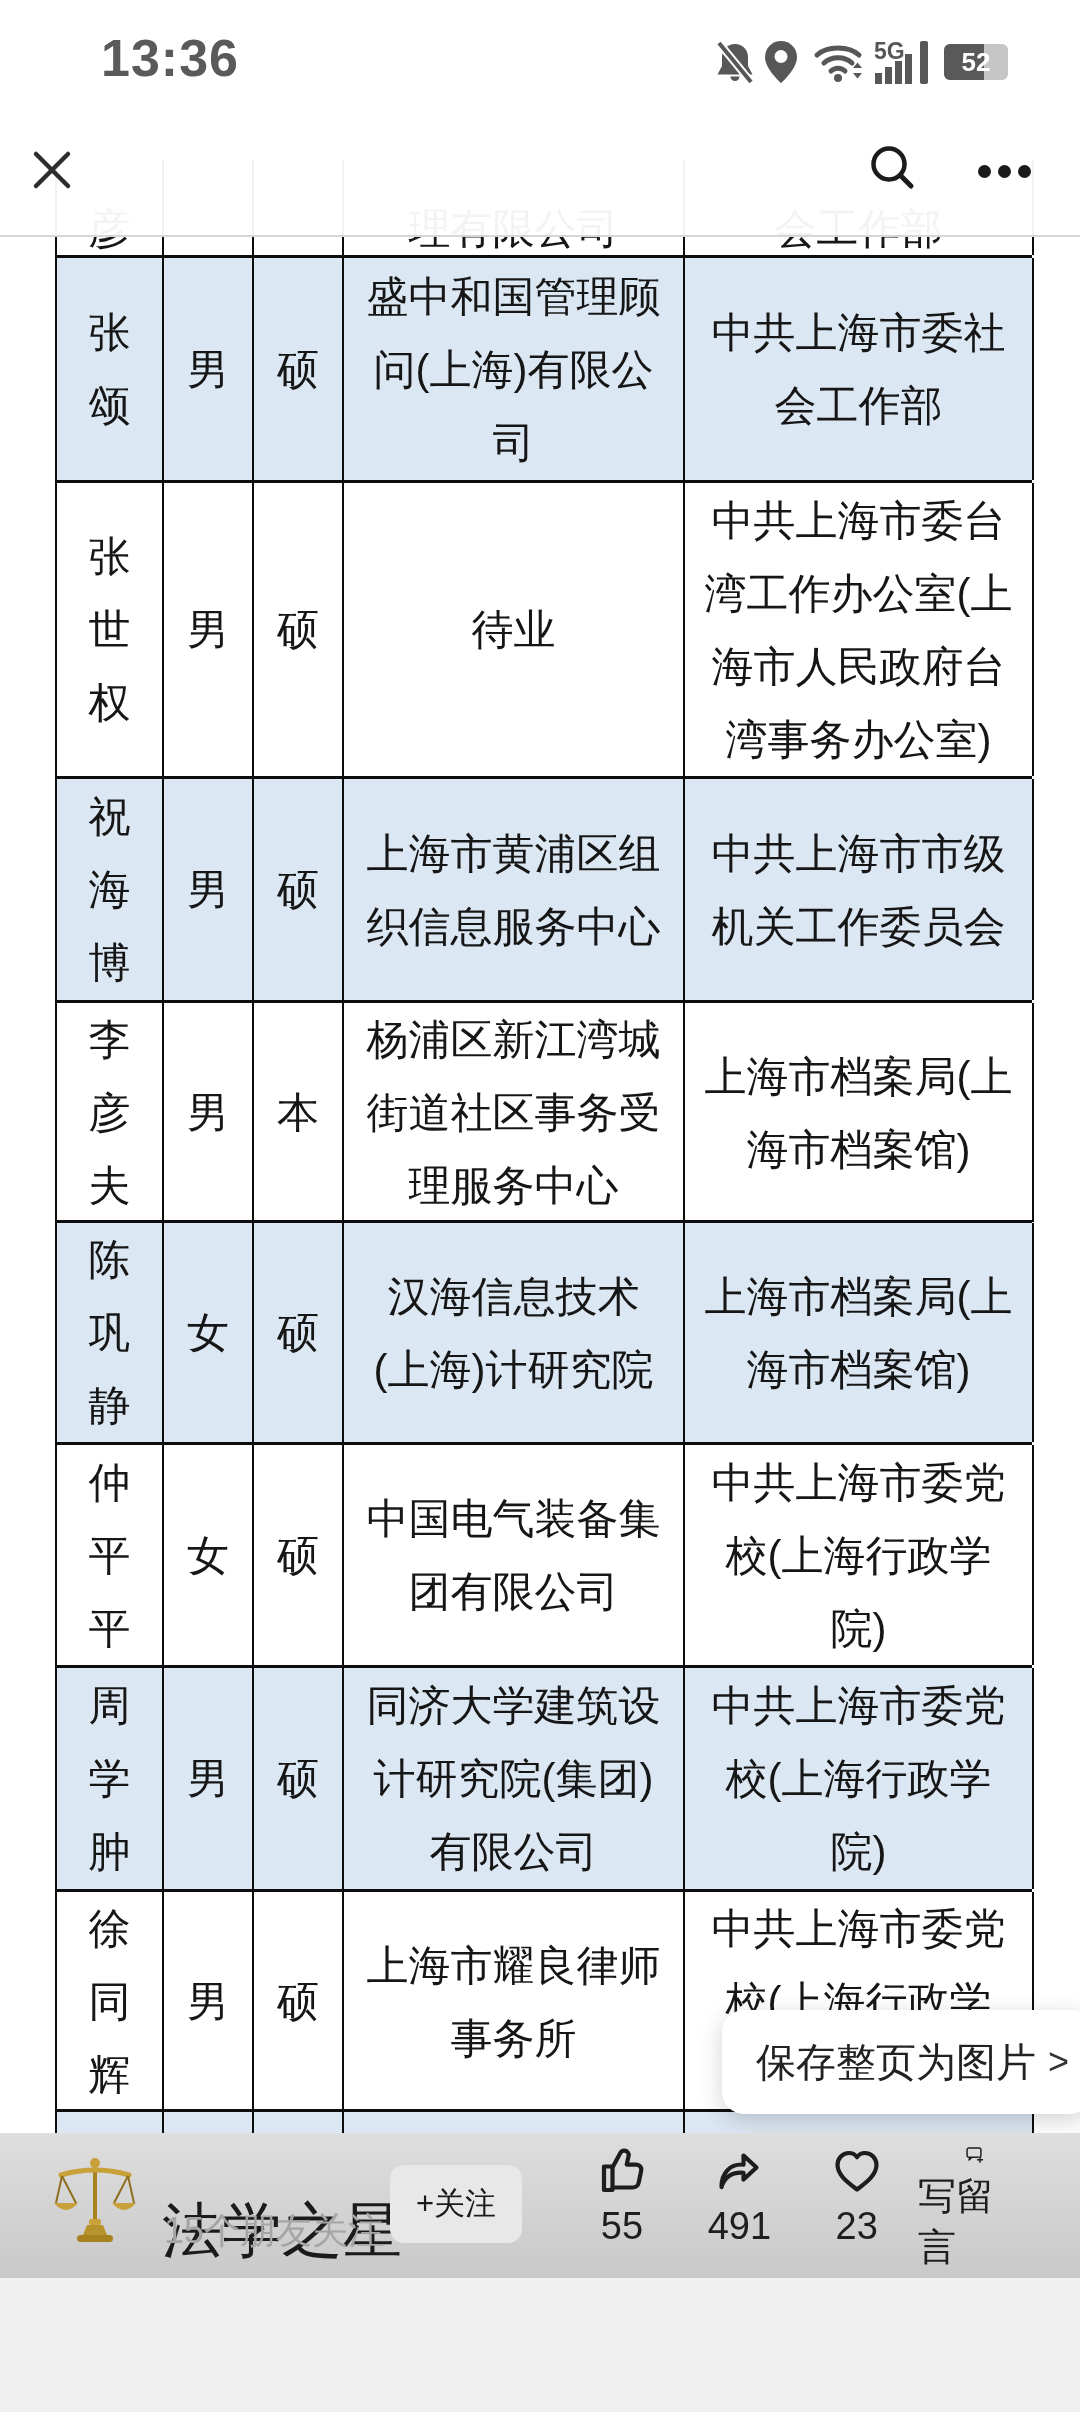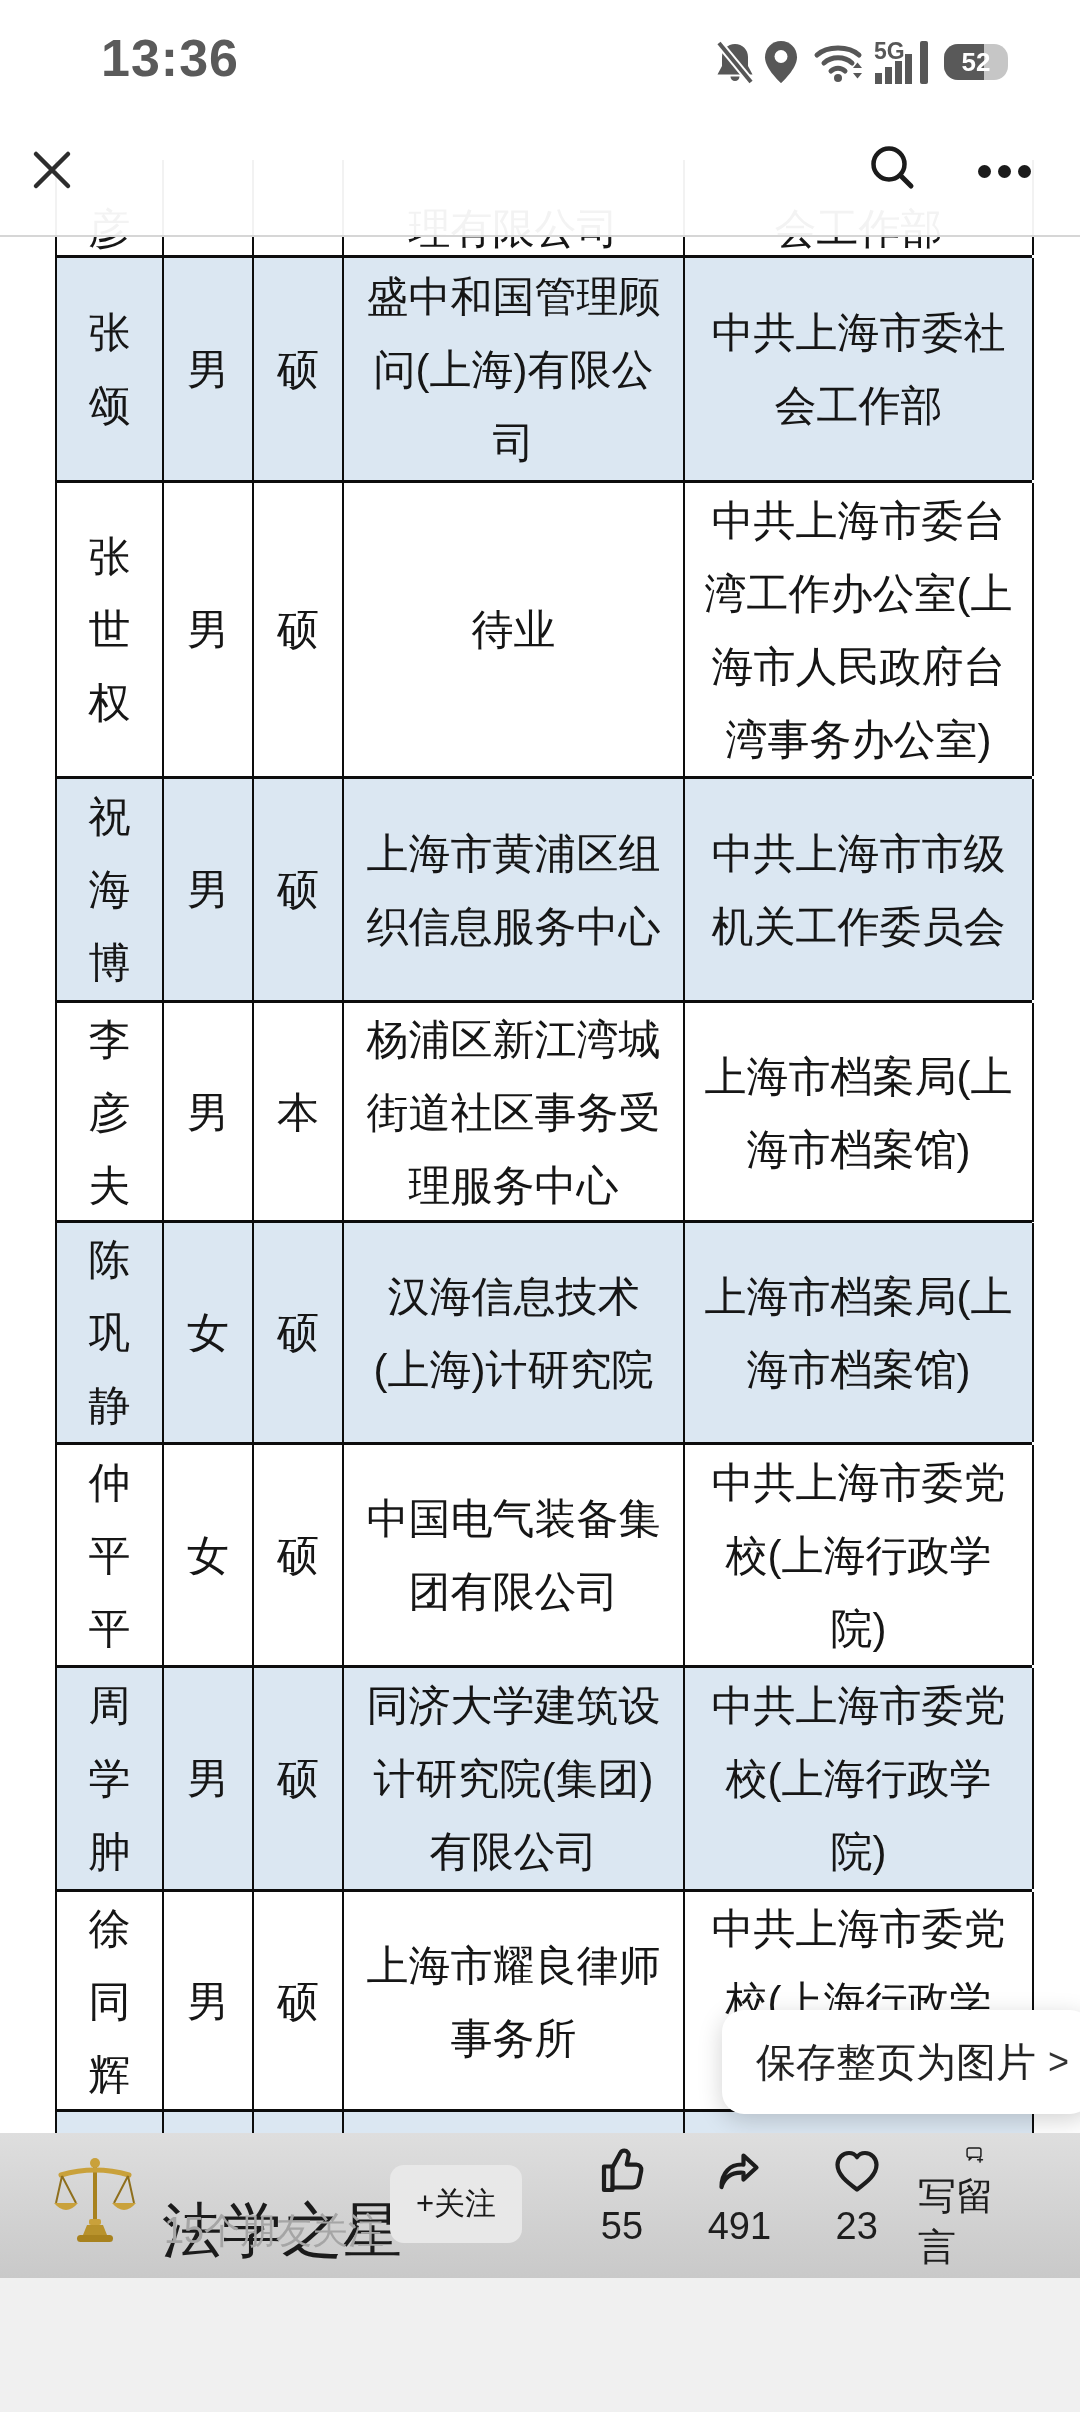--- a/index.html
+++ b/index.html
@@ -31,21 +31,21 @@
   
   .header {
     position:absolute; left:0; top:0; width:1080px; height:237px;
     background:rgba(255,255,255,0.95);
     border-bottom:2px solid #d6d6d6; z-index:10;
   }
   .time { position:absolute; left:60px; top:28px; font-size:52px; font-weight:bold;
           color:#5a5a5a; letter-spacing:1px;margin-left:41px; }
   .sicon { position:absolute; }
   .battery { position:absolute; left:944px; top:44px; width:64px; height:36px;
-             border-radius:14px; background:#c6c6c6; overflow:hidden; }
+             border-radius:6px; background:#c6c6c6; overflow:hidden; }
   .battery .fill { position:absolute; left:0; top:0; width:40px; height:36px; background:#595959; }
   .battery .pct { position:absolute; left:0; top:0; width:64px; height:36px; line-height:36px;
                   text-align:center; font-size:26px; font-weight:bold; color:#ffffff; }
   .close-btn { position:absolute; left:30px; top:148px; width:44px; height:44px; cursor:pointer; }
   .search-btn { position:absolute; left:869px; top:144px; width:48px; height:48px; cursor:pointer; }
   .more-btn { position:absolute; left:978px; top:165px; display:flex; gap:7px; cursor:pointer; }
   .more-btn i { width:13px; height:13px; border-radius:50%; background:#1b1b1b; }
   
   .save-btn {
     position:absolute; left:722px; top:2010px; width:370px; height:104px;

